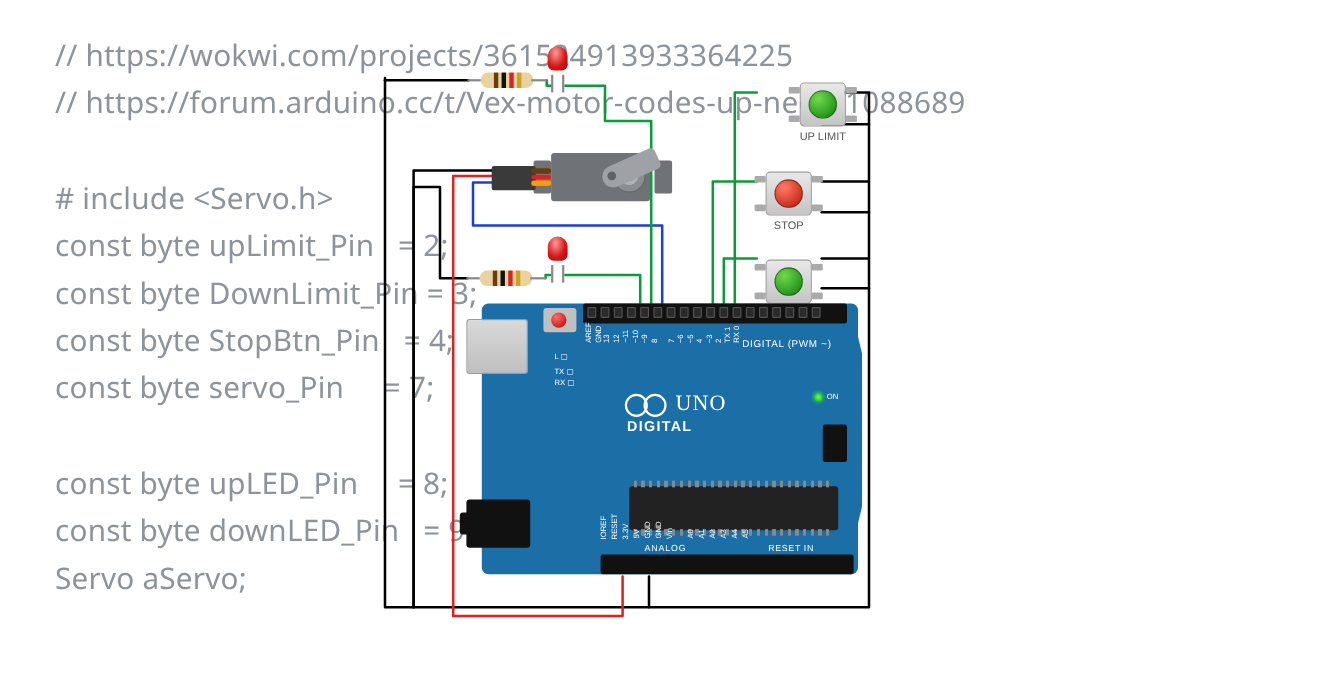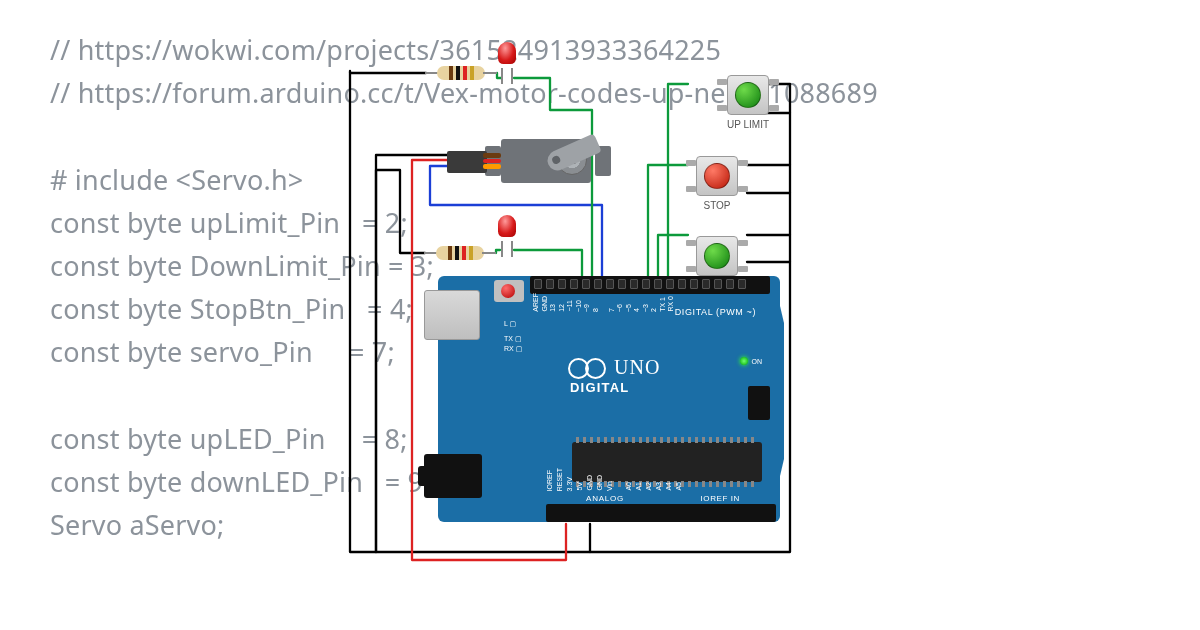--- a/index.html
+++ b/index.html
@@ -554,17 +554,17 @@
 
     <div class="on-led">
       <div class="led-dot"></div>
       <span>ON</span>
     </div>
     <div class="icsp"></div>
     <div class="chip"></div>
 
     <div class="pin-labels-bot"><span>IOREF</span><span>RESET</span><span>3.3V</span><span>5V</span><span>GND</span><span>GND</span><span>Vin</span><span style="width: 6px;"> </span><span>A0</span><span>A1</span><span>A2</span><span>A3</span><span>A4</span><span>A5</span></div>
     <div class="power-label">ANALOG</div>
-    <div class="analog-label">IOREF IN</div>
+    <div class="analog-label">RESET IN</div>
     <div class="header-bot"></div>
   </div>
 
 </div>
 
 </body></html>

